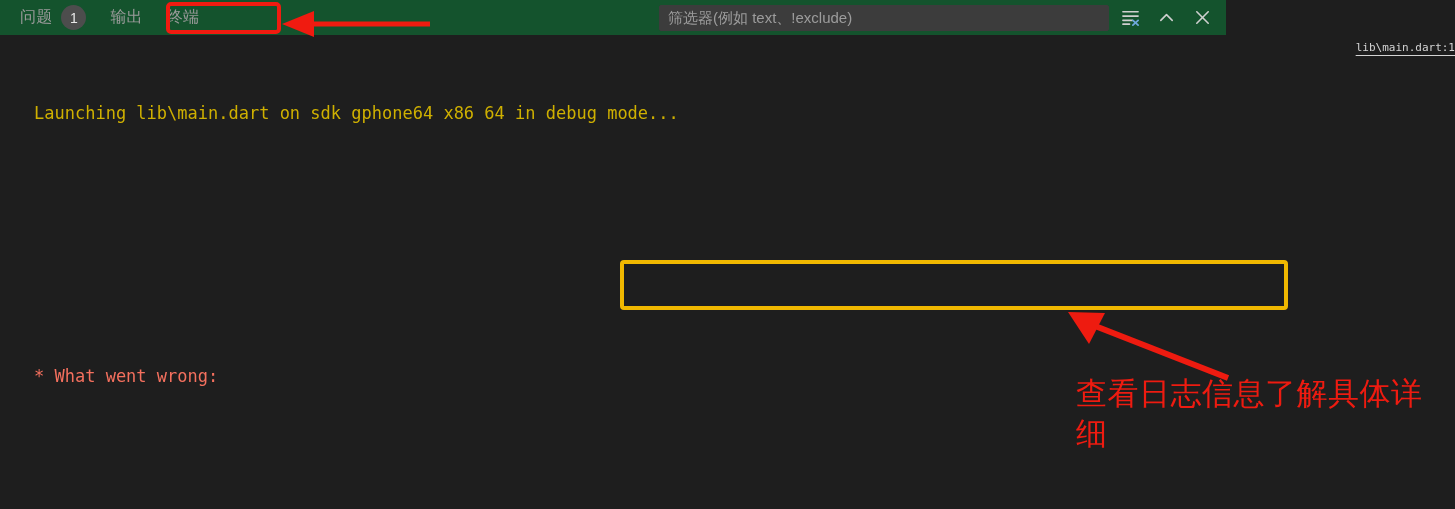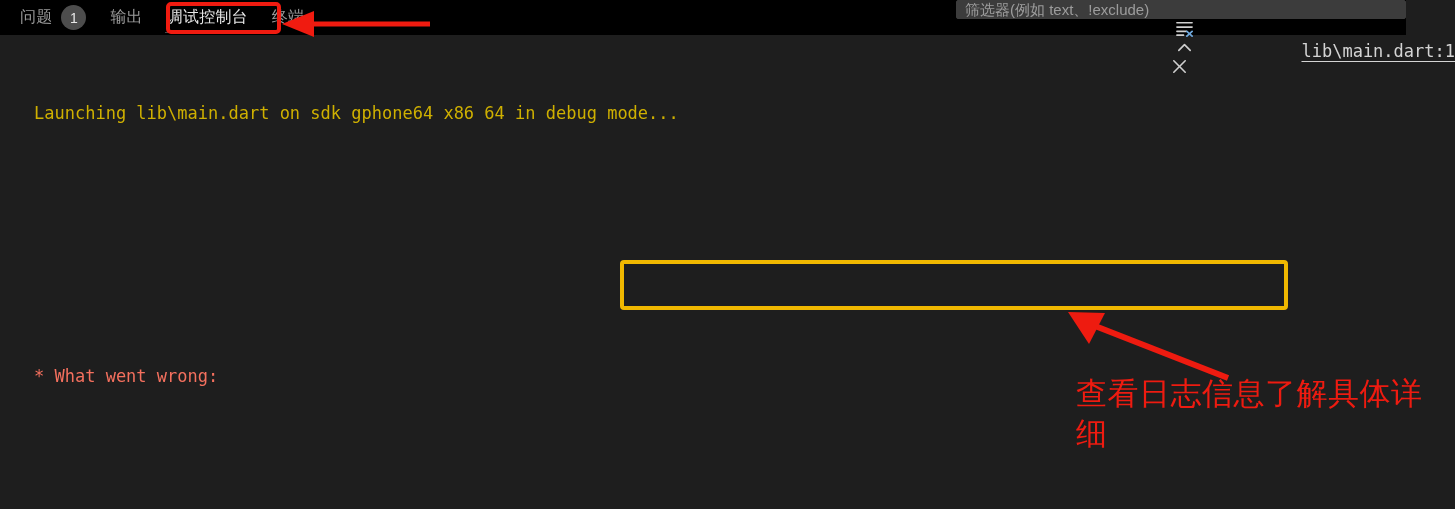--- a/index.html
+++ b/index.html
@@ -13,22 +13,22 @@
   #app {
     position: relative;
     width: 1455px; height: 509px;
     background: #1e1e1e;
     overflow: hidden;
   }
 
   
   .panel-header {
     position: absolute; top: 0; left: 0;
-    width: 1406px; height: 35px;
-    background: #000000;
+    width: 1226px; height: 35px;
+    background: #14532d;
     display: flex;
     align-items: center;
   }
   .tabs {
     display: flex;
     align-items: center;
     height: 35px;
     padding-left: 8px;
   }
   .tab {
@@ -65,21 +65,20 @@
     font-size: 14px;
     line-height: 1;
   }
 
   .header-right {
     position: absolute;
     top: 0; right: 0;
     height: 35px;
     display: flex;
     align-items: center;
-    flex-direction: column;
   }
   .filter-box {
     width: 450px; height: 26px;
     background: #3c3c3c;
     border: 1px solid #3c3c3c;
     color: #cccccc;
     font-size: 15px;
     font-family: "Liberation Sans", sans-serif;
     padding: 0 8px;
     outline: none;
@@ -111,21 +110,21 @@
   }
   .ln { height: 29.2px; }
   .c-yellow { color: #cfb000; }
   .c-red    { color: #f4705e; }
   .c-blank  { color: transparent; }
 
   .file-link {
     position: absolute;
     top: 41px; right: 0;
     font-family: "DejaVu Sans Mono", "Liberation Mono", monospace;
-    font-size: 17px;
+    font-size: 11px;
     color: #d4d4d4;
     text-decoration: underline;
     text-underline-offset: 4px;
     cursor: pointer;
     white-space: nowrap;
   }
 
   
   .overlay {
     position: absolute;
@@ -164,23 +163,20 @@
 <div id="app">
 
   <div class="panel-header">
     <div class="tabs">
       <div class="tab">
         <span>问题</span>
         <span class="badge">1</span>
       </div>
       <div class="tab">
         <span>输出</span>
-      </div>
-      <div class="tab active">
-        <span>调试控制台</span>
       </div>
       <div class="tab">
         <span>终端</span>
       </div>
     </div>
 
     <div class="header-right">
       <input class="filter-box" type="text" placeholder="筛选器(例如 text、!exclude)" style="">
 
       <div class="hdr-icon">

